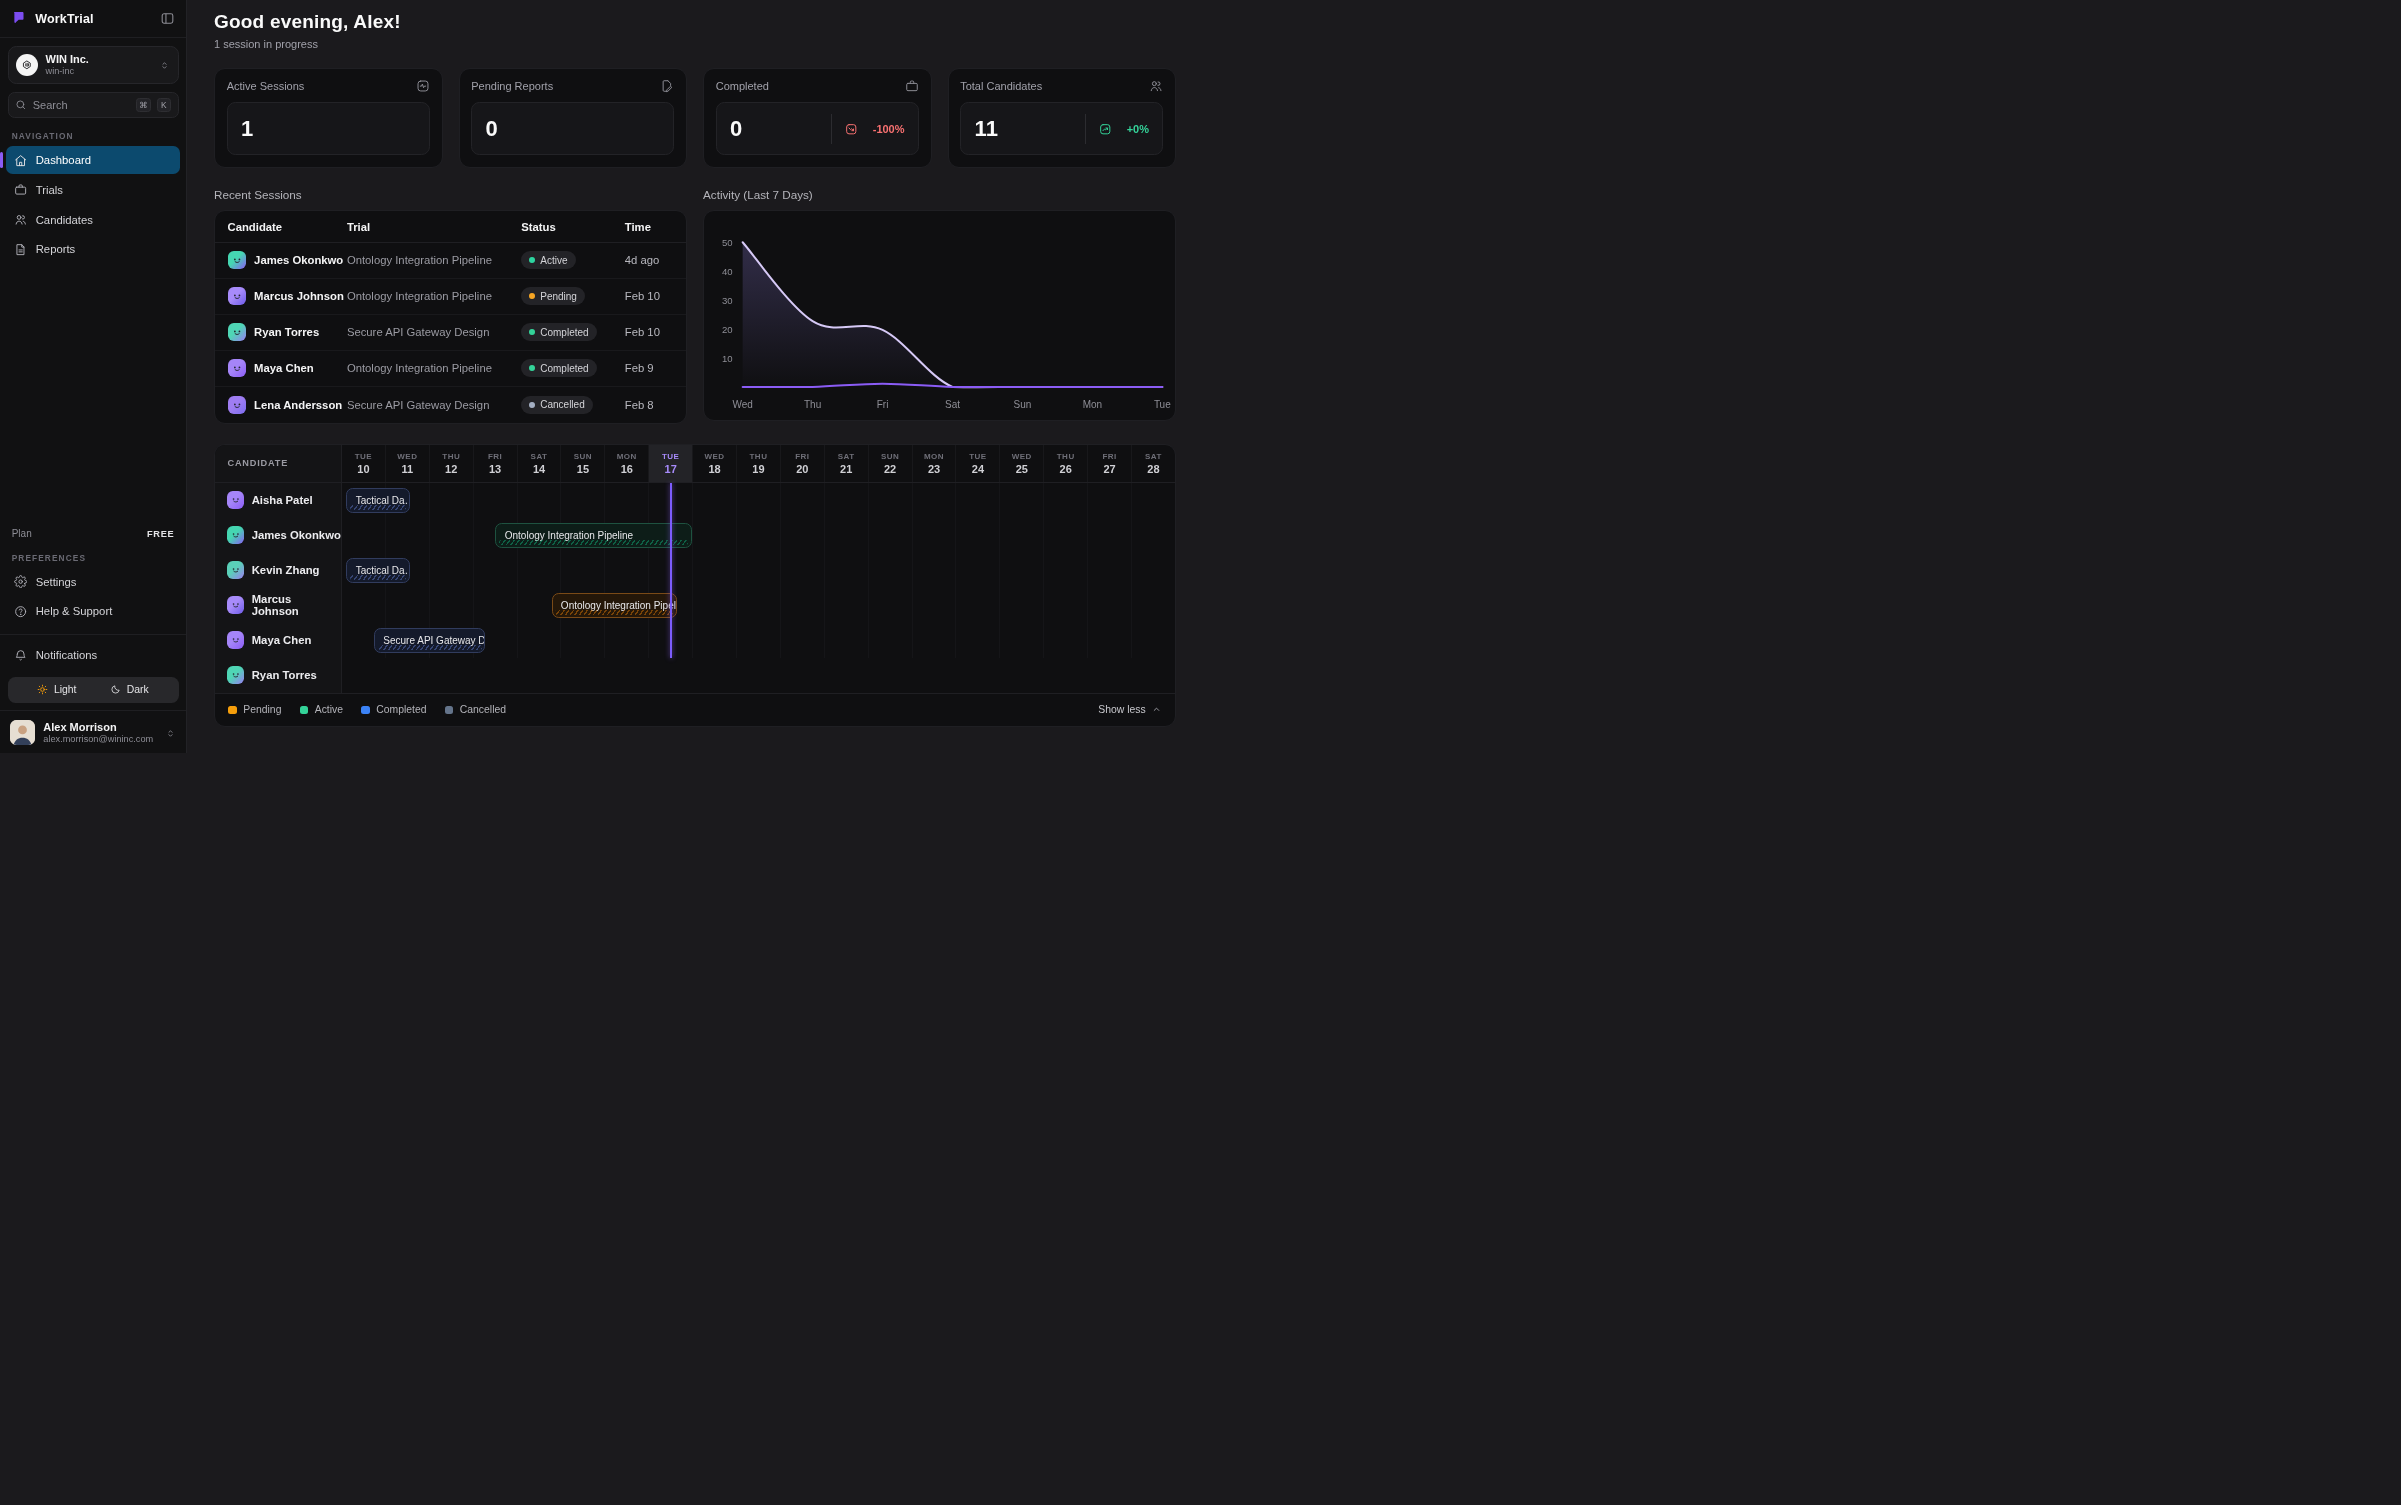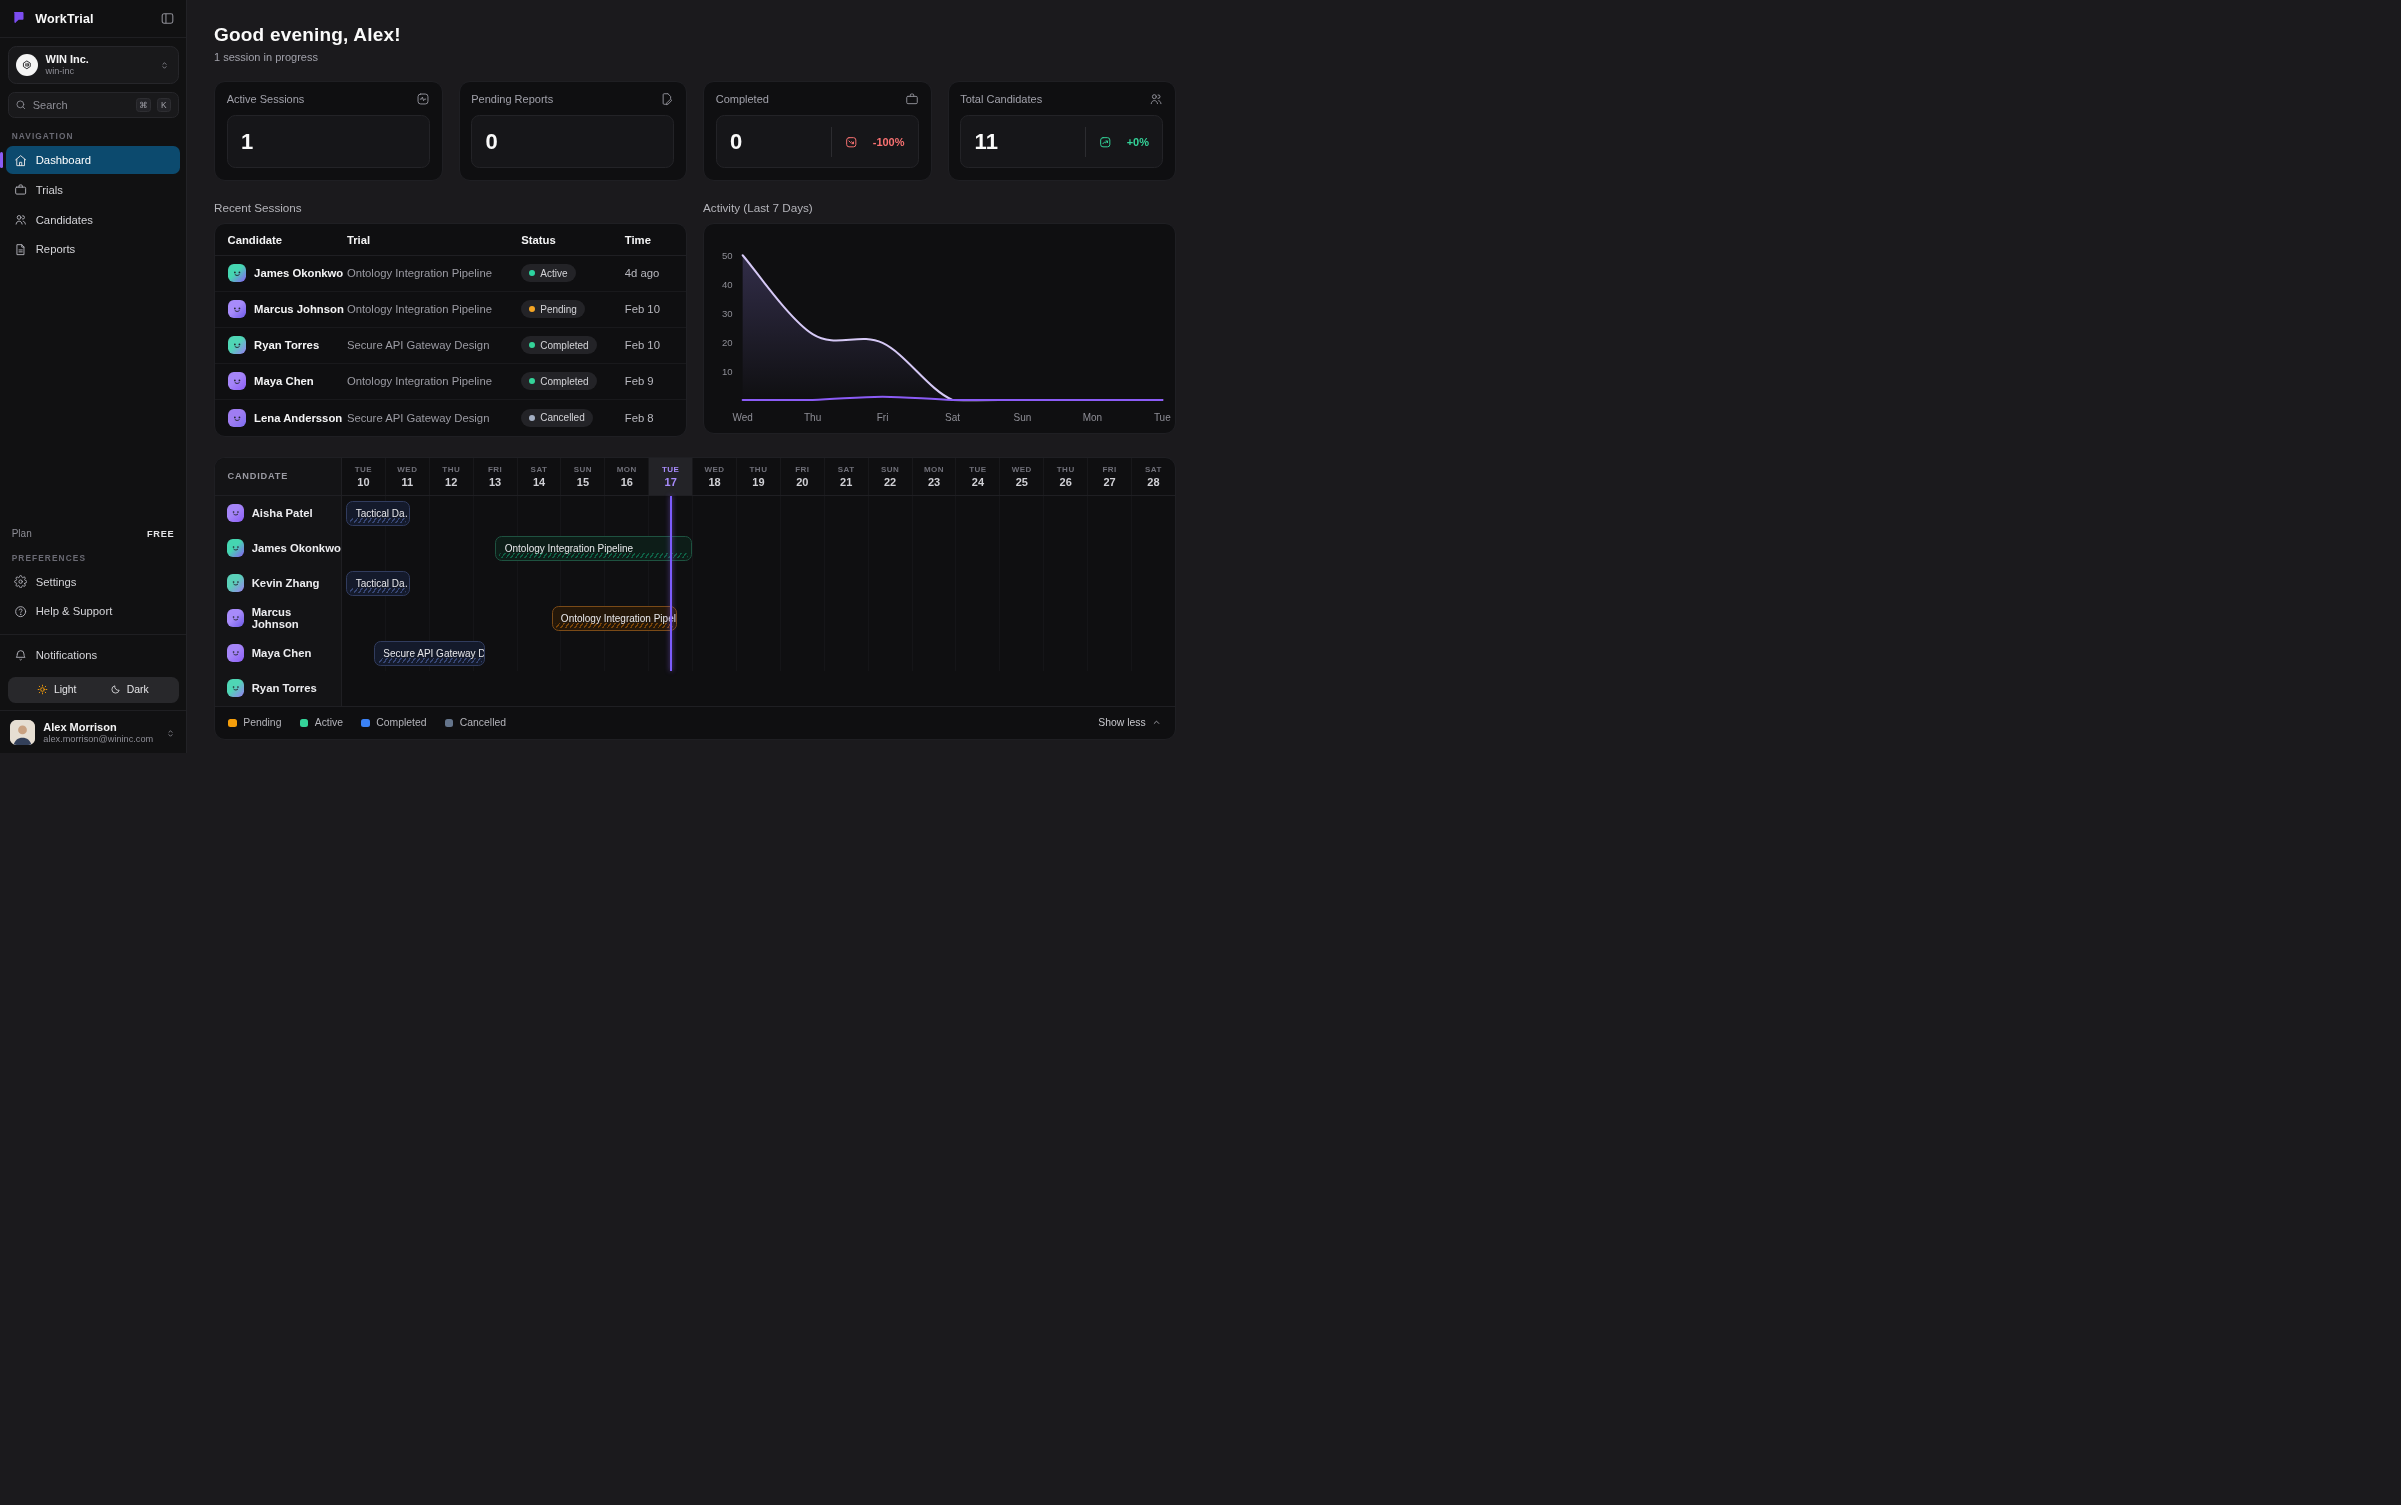--- a/index.html
+++ b/index.html
@@ -61,21 +61,21 @@
   .theme-seg.selected { background:#701a75; }
   .user-row { border-top:0.8px solid #1f1f22; padding:8.3px 10px; display:flex; align-items:center; gap:8.3px;
     cursor:pointer; }
   .user-avatar { width:25px; height:25px; border-radius:6.7px; overflow:hidden; background:#ddd5c9; }
   .user-avatar svg { width:100%; height:100%; display:block; }
   .user-meta { flex:1; min-width:0; }
   .user-name { font-size:11px; font-weight:700; color:#f4f4f5; }
   .user-email { font-size:9.2px; color:#8e8e96; margin-top:0.8px; white-space:nowrap; overflow:hidden; }
 
   
-  .main { flex:1; padding:24px 25px 0 27px; overflow:hidden; background:#1b1a1d; }
+  .main { flex:1; padding:11px 25px 0 27px; overflow:hidden; background:#1b1a1d; }
   .greeting { font-size:19px; font-weight:700; letter-spacing:0.2px; }
   .subtitle { font-size:11px; color:#a1a1aa; margin-top:5px; }
 
   .stats { margin-top:18.3px; display:grid; grid-template-columns:repeat(4,1fr); gap:16px; }
   .stat-card { background:#0f0f11; border:0.8px solid #1f1f23; border-radius:11px; padding:10px 11.7px 11.7px; }
   .stat-head { display:flex; align-items:center; justify-content:space-between; }
   .stat-title { font-size:11px; color:#a1a1aa; }
   .stat-head .icon { width:14px; height:14px; color:#8e8e96; }
   .stat-inner { margin-top:9.2px; background:#161619; border:0.8px solid #232327; border-radius:8.3px;
     height:53px; display:flex; align-items:center; padding:0 13.3px; }

